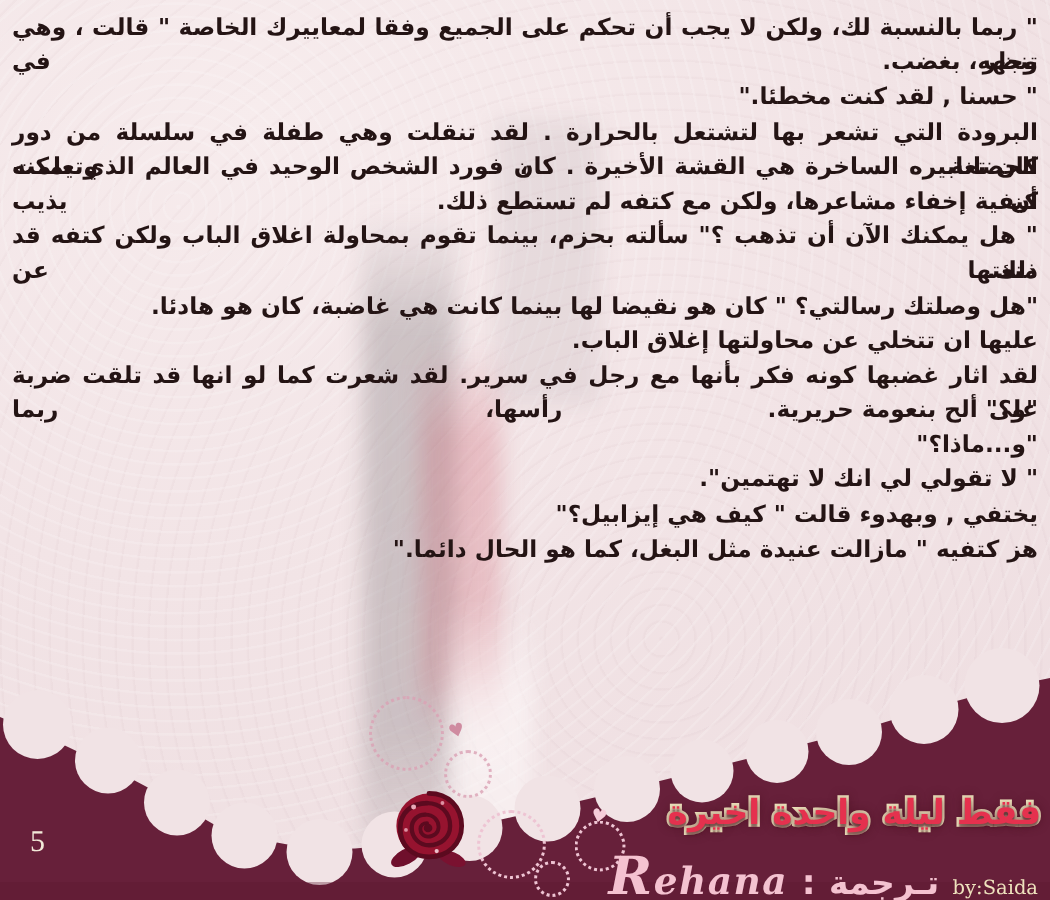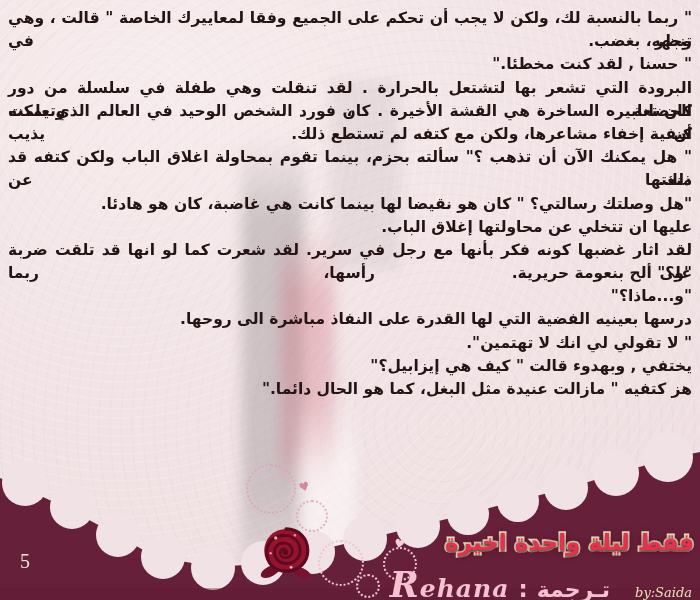--- a/index.html
+++ b/index.html
@@ -60,22 +60,22 @@
   }
   .credits{
     position:absolute; z-index:5; right:8px; top:564px;
     display:flex; align-items:baseline; gap:9px;
   }
   .t-name{font-family:"DejaVu Serif", serif; font-style:italic; font-weight:600;
           font-size:25px; color:#f4c2d0; letter-spacing:1px; position:relative;}
   .t-init{font-size:35px;}
   .t-sep{color:#f4c2d0; font-size:23px; font-weight:bold;}
   .t-ar{font-size:22px; font-weight:bold; color:#f4c2d0;}
-  .t-by{font-family:"DejaVu Serif", serif; font-style:italic; font-size:13px;
-        color:#eee2bd; margin-left:16px;}
+  .t-by{font-family:"DejaVu Serif", serif; font-size:13px;
+        color:#eee2bd; margin-left:0;}
 </style>
 </head>
 <body>
 
 <div class="page">
   <div class="texture"></div>
 
   <div class="fig fig-grey"></div>
   <div class="fig fig-red"></div>
   <div class="fig fig-white"></div>
@@ -88,21 +88,20 @@
       <div class="line full">البرودة التي تشعر بها لتشتعل بالحرارة . لقد تنقلت وهي طفلة في سلسلة من دور الحضانة ، وتعلمت</div>
       <div class="line full">كان تعابيره الساخرة هي القشة الأخيرة . كان فورد الشخص الوحيد في العالم الذي يمكنه أن يذيب</div>
       <div class="line center">كيفية إخفاء مشاعرها، ولكن مع كتفه لم تستطع ذلك.</div>
       <div class="line full">" هل يمكنك الآن أن تذهب ؟" سألته بحزم، بينما تقوم بمحاولة اغلاق الباب ولكن كتفه قد منعتها عن</div>
       <div class="line center">ذلك.</div>
       <div class="line center">"هل وصلتك رسالتي؟ " كان هو نقيضا لها بينما كانت هي غاضبة، كان هو هادئا.</div>
       <div class="line center">عليها ان تتخلي عن محاولتها إغلاق الباب.</div>
       <div class="line full">لقد اثار غضبها كونه فكر بأنها مع رجل في سرير. لقد شعرت كما لو انها قد تلقت ضربة على رأسها، ربما</div>
       <div class="line center">"و؟" ألح بنعومة حريرية.</div>
       <div class="line center">"و...ماذا؟"</div>
-      <div class="line center">درسها بعينيه الفضية التي لها القدرة على النفاذ مباشرة الى روحها.</div>
       <div class="line center">" لا تقولي لي انك لا تهتمين".</div>
       <div class="line center">يختفي , وبهدوء قالت " كيف هي إيزابيل؟"</div>
       <div class="line center">هز كتفيه " مازالت عنيدة مثل البغل، كما هو الحال دائما."</div>
     </div>
 
   <svg class="footer-svg" width="700" height="600" viewBox="0 0 700 600">
     <path fill="#67203a" d="M 0 478
       C 50 498, 100 525, 145 551
       C 190 566, 230 571, 270 560
       C 310 552, 355 542, 415 527

